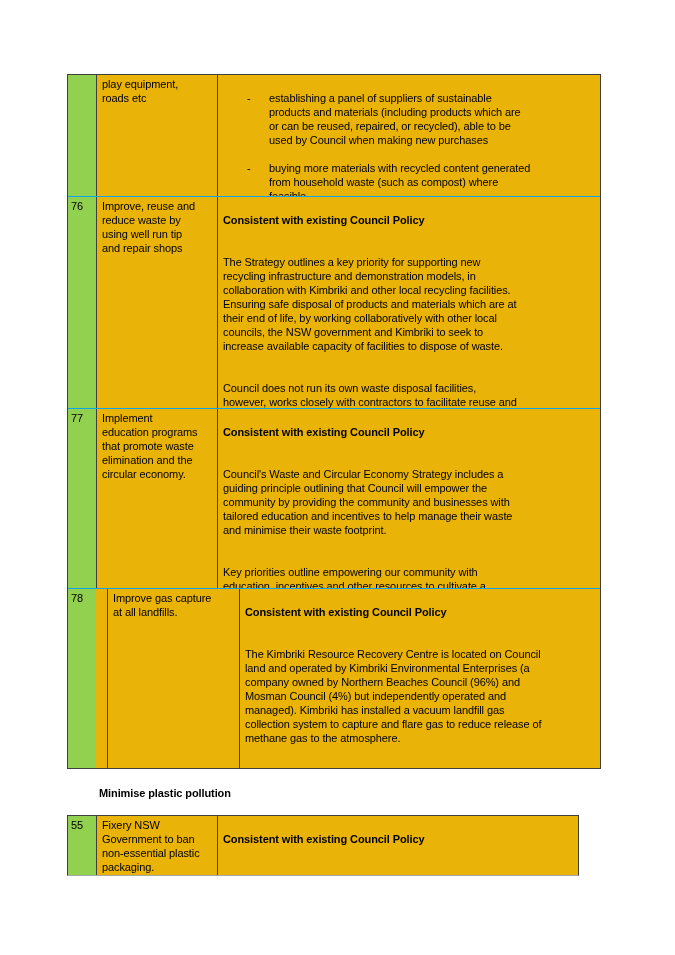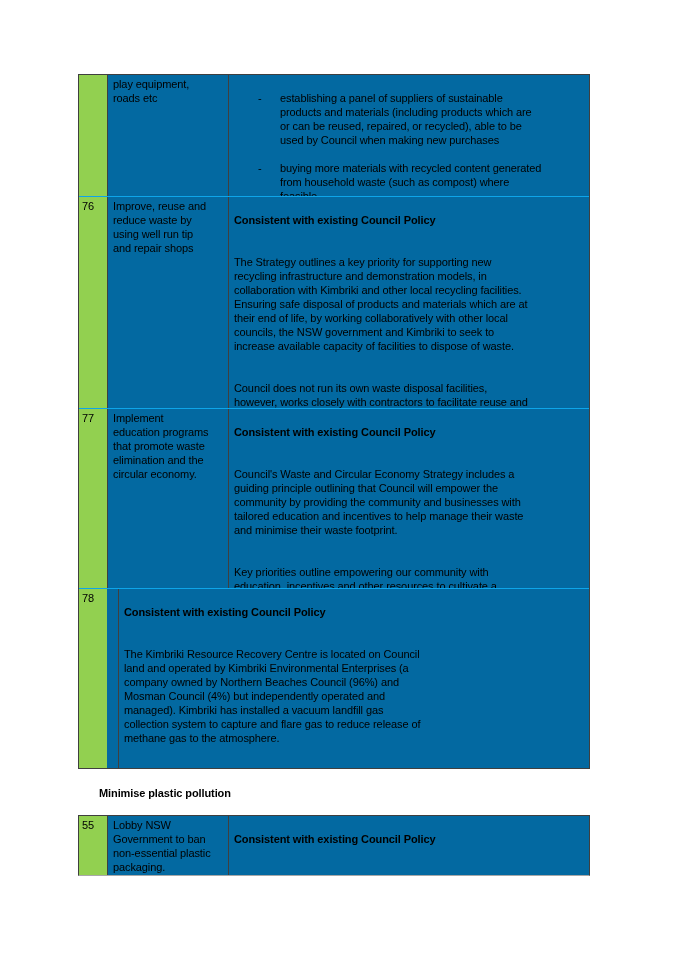--- a/index.html
+++ b/index.html
@@ -9,23 +9,23 @@
     font-family: "Liberation Sans", sans-serif;
     font-size: 11px;
     line-height: 14px;
     letter-spacing: -0.1px;
     color: #000000;
     position: relative;
     overflow: hidden;
   }
   .doc-table {
     position: absolute;
-    left: 78px;
+    left: 67px;
     border: 1px solid #3f3f3f;
-    background: #0369a1;
+    background: #eab308;
     display: inline-block;
   }
   .doc-table-1 { top: 74px; }
   .doc-table-2 { top: 815px; border-bottom: 1px solid #a8a8a8; }
   .t-row { display: flex; overflow: hidden; }
   .t-row + .t-row { border-top: 1px solid #0ea5e9; }
   .h-a { height: 121px; }
   .h-76 { height: 211px; }
   .h-77 { height: 179px; }
   .h-78 { height: 179px; gap: 11px; }
@@ -113,41 +113,43 @@
 and minimise their waste footprint.</div>
         <div class="para">Key priorities outline empowering our community with
 education, incentives and other resources to cultivate a
 culture of responsible consumption, and to help make it easier
 to reduce waste and buy products that last.</div>
       </div>
     </div>
 
     <div class="t-row h-78">
       <div class="cell cell-num">78</div>
+      <div class="cell cell-action">Improve gas capture
+at all landfills.</div>
       <div class="cell cell-resp">
         <div class="resp-heading">Consistent with existing Council Policy</div>
         <div class="para">The Kimbriki Resource Recovery Centre is located on Council
 land and operated by Kimbriki Environmental Enterprises (a
 company owned by Northern Beaches Council (96%) and
 Mosman Council (4%) but independently operated and
 managed). Kimbriki has installed a vacuum landfill gas
 collection system to capture and flare gas to reduce release of
 methane gas to the atmosphere.</div>
       </div>
     </div>
 
   </div>
 
   <div class="section-heading">Minimise plastic pollution</div>
 
   <div class="doc-table doc-table-2">
 
     <div class="t-row h-79">
       <div class="cell cell-num">55</div>
-      <div class="cell cell-action">Lobby NSW
+      <div class="cell cell-action">Fixery NSW
 Government to ban
 non-essential plastic
 packaging.</div>
       <div class="cell cell-resp">
         <div class="resp-heading">Consistent with existing Council Policy</div>
         <div class="para">Council's Waste and Circular Economy Strategy outlines the
 key priority to reaffirm its commitment in the Single Use</div>
       </div>
     </div>
 

